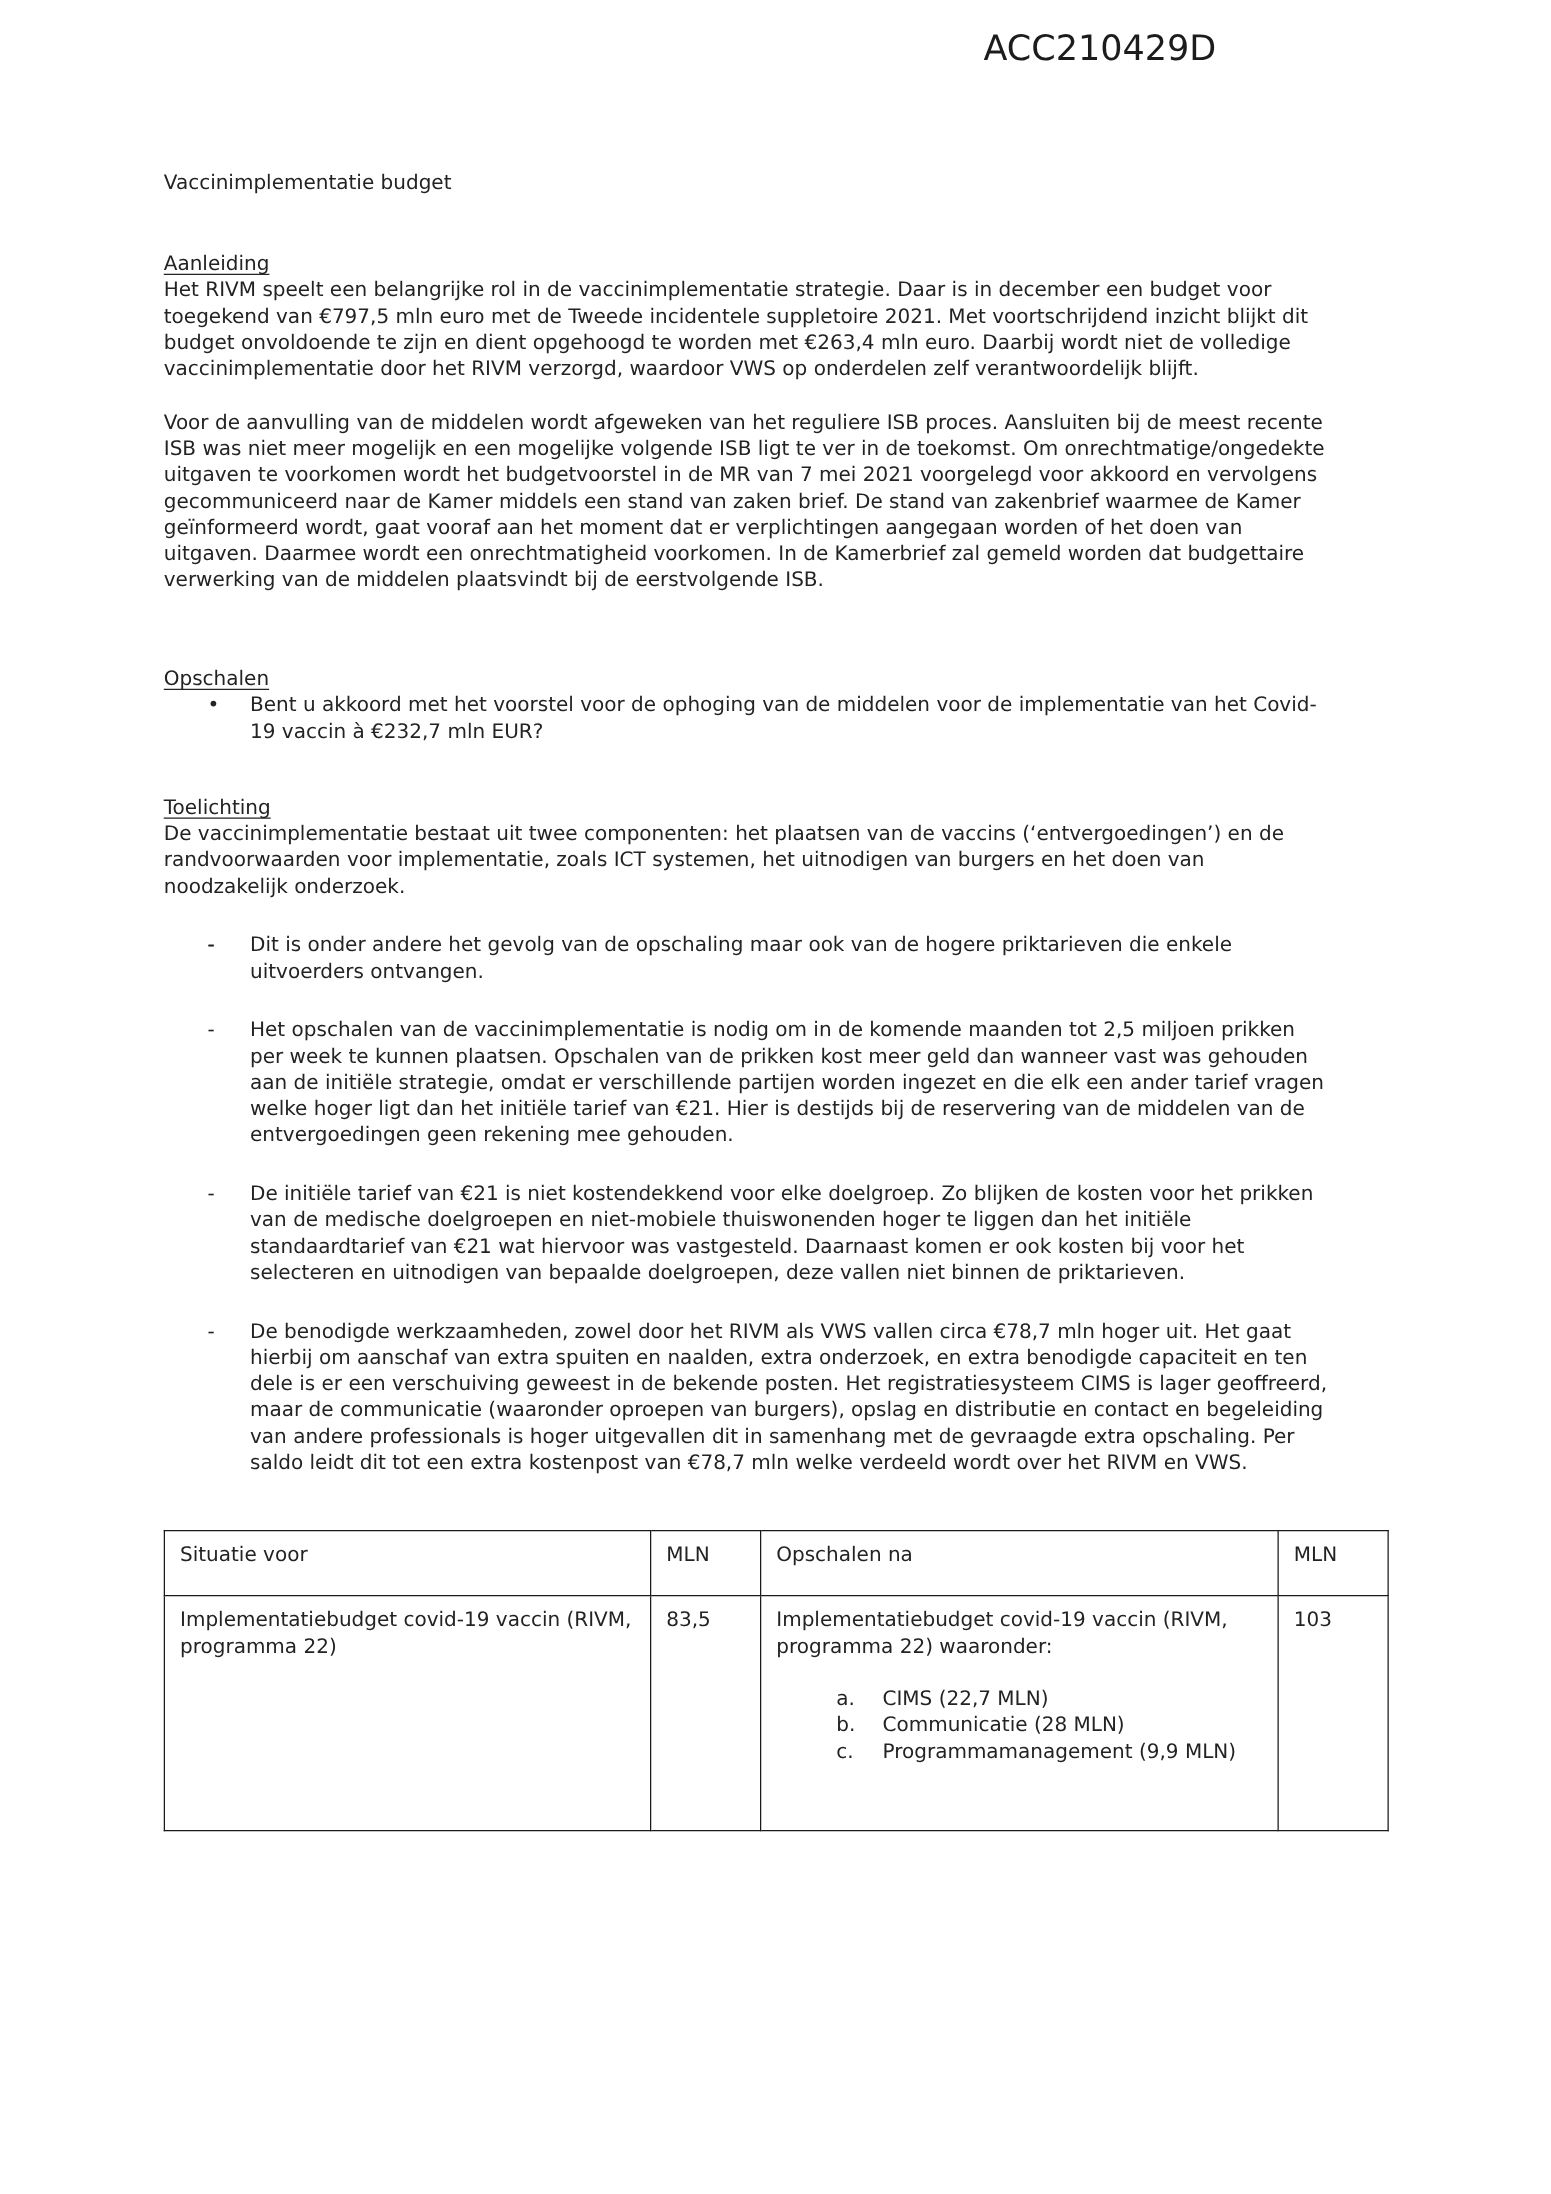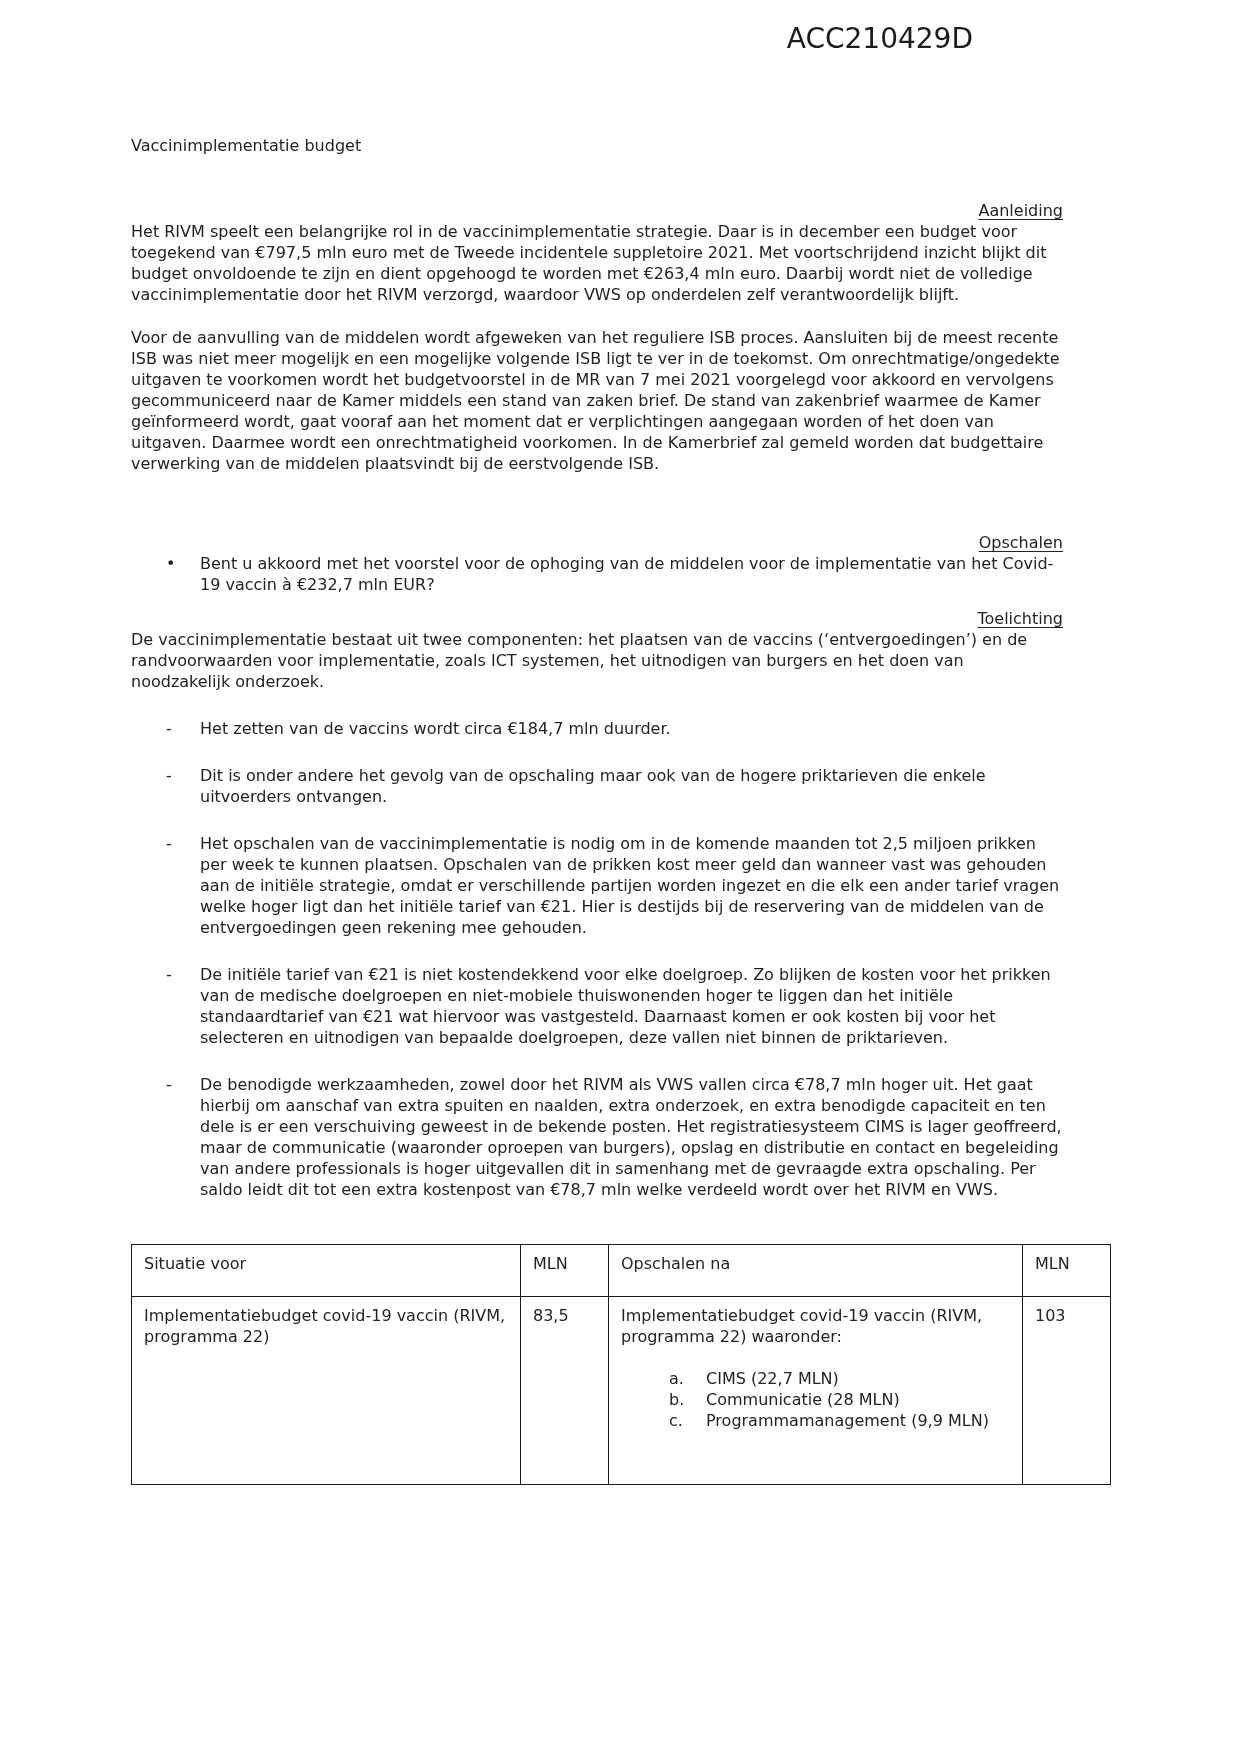--- a/index.html
+++ b/index.html
@@ -28,26 +28,25 @@
     position: absolute;
     left: 131px;
     top: 135px;
     width: 932px;
   }
   .title { margin: 0 0 44px 0; }
   .heading {
     display: block;
     text-decoration: underline;
     text-underline-offset: 3px;
-    text-align: right;
   }
   .para { margin: 0 0 22px 0; }
   .para.tight { margin: 0; }
   .gap-lg { margin-top: 58px; }
-  .gap-md { margin-top: 13px; }
+  .gap-md { margin-top: 40px; }
   ul.marker-list {
     list-style: none;
     margin: 0;
     padding: 0;
   }
   ul.marker-list.bullets { margin-top: 0; }
   ul.marker-list.dashes { margin-top: 26px; }
   ul.marker-list li {
     position: relative;
     padding-left: 69px;
@@ -116,21 +115,20 @@
         </li>
       </ul>
     </div>
 
     <div class="gap-md">
       <span class="heading">Toelichting</span>
       <p class="para tight">De vaccinimplementatie bestaat uit twee componenten: het plaatsen van de vaccins (‘entvergoedingen’) en de randvoorwaarden voor implementatie, zoals ICT systemen, het uitnodigen van burgers en het doen van noodzakelijk onderzoek.</p>
       <ul class="marker-list dashes">
         <li>
           <span class="marker">-</span>
-          <span>Het zetten van de vaccins wordt circa €184,7 mln duurder.</span>
         </li>
         <li>
           <span class="marker">-</span>
           <span>Dit is onder andere het gevolg van de opschaling maar ook van de hogere priktarieven die enkele uitvoerders ontvangen.</span>
         </li>
         <li>
           <span class="marker">-</span>
           <span>Het opschalen van de vaccinimplementatie is nodig om in de komende maanden tot 2,5 miljoen prikken per week te kunnen plaatsen. Opschalen van de prikken kost meer geld dan wanneer vast was gehouden aan de initiële strategie, omdat er verschillende partijen worden ingezet en die elk een ander tarief vragen welke hoger ligt dan het initiële tarief van €21. Hier is destijds bij de reservering van de middelen van de entvergoedingen geen rekening mee gehouden.</span>
         </li>
         <li>

